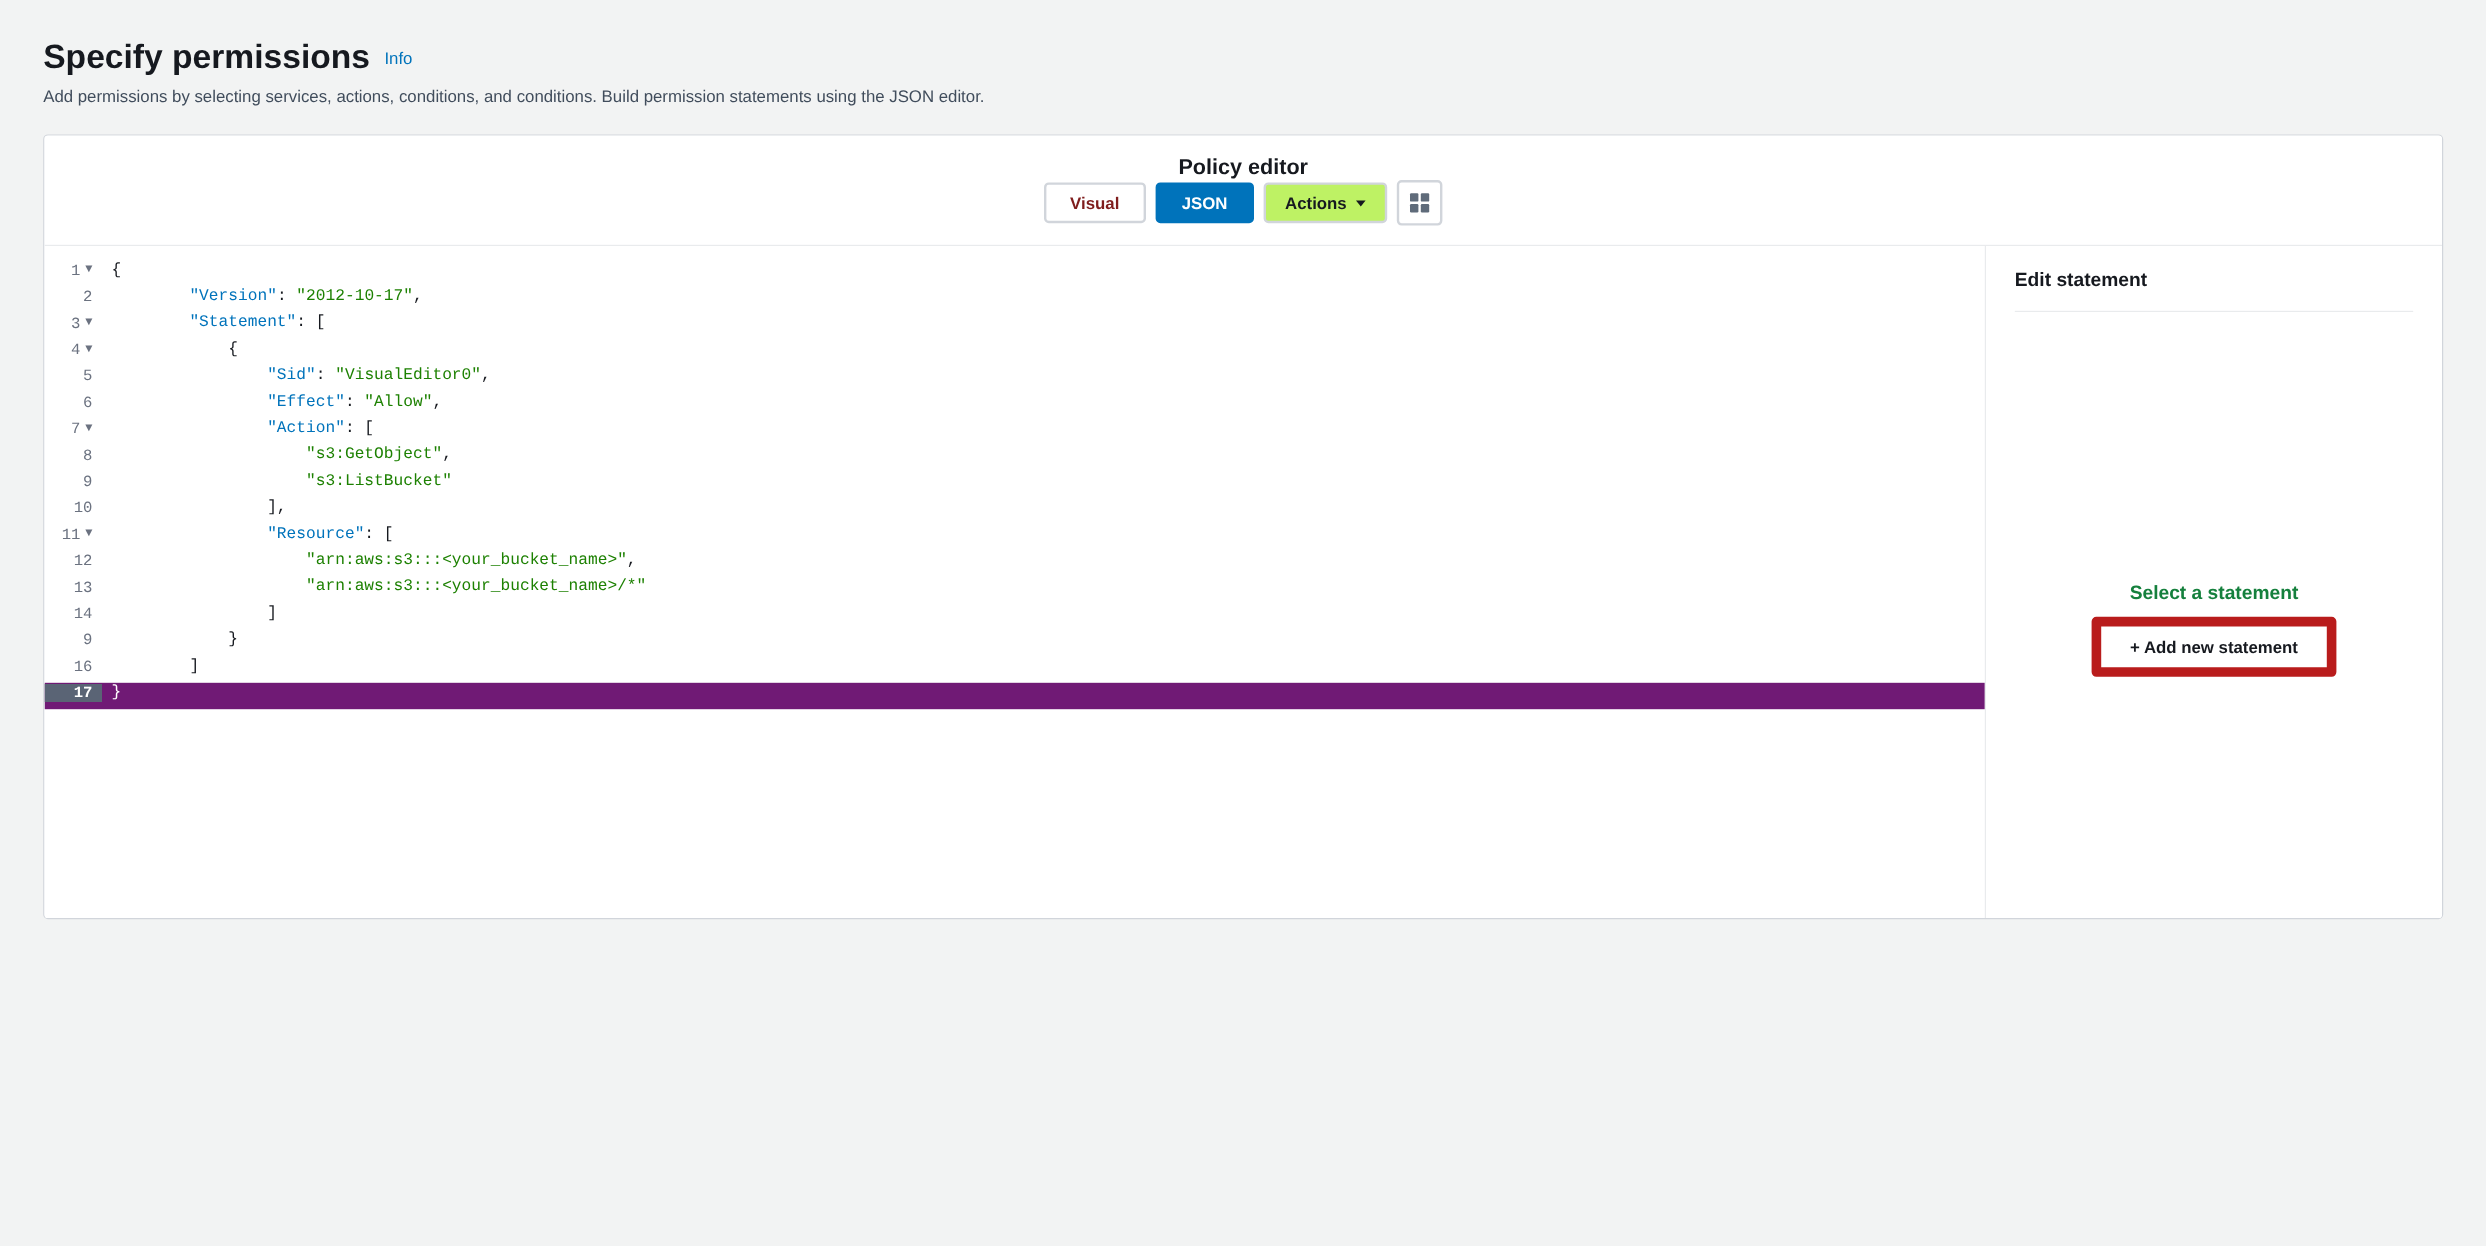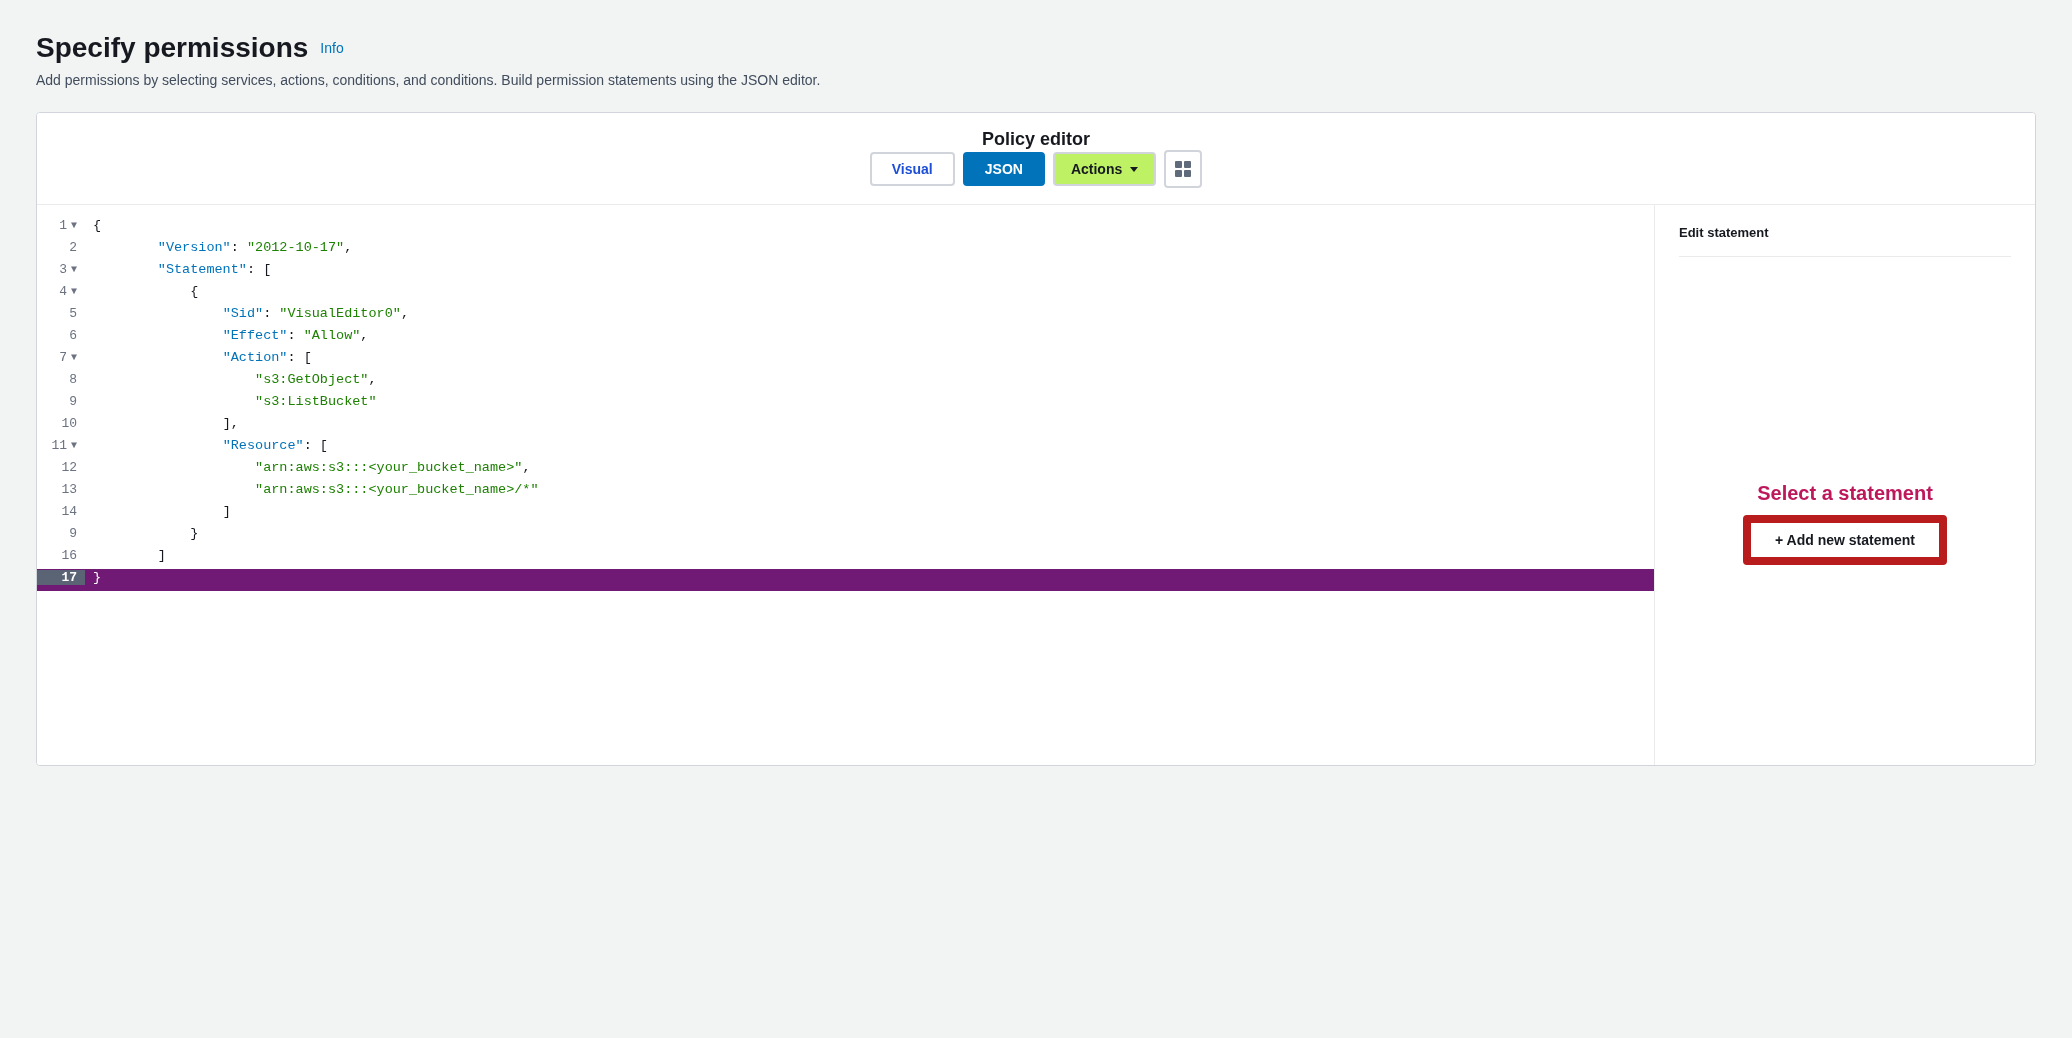--- a/index.html
+++ b/index.html
@@ -63,21 +63,21 @@
 
     
     .btn-tab {
       padding: 7px 20px;
       font-size: 14px;
       font-weight: 600;
       border: 2px solid #d1d5db;
       border-radius: 4px;
       cursor: pointer;
       background: #fff;
-      color: #1d4ed8;
+      color: #7f1d1d;
     }
     .btn-tab.active {
       background: #0073bb;
       color: #fff;
       border-color: #0073bb;
     }
     .btn-actions {
       display: flex;
       align-items: center;
       gap: 6px;
@@ -170,39 +170,39 @@
     .right-panel {
       width: 380px;
       min-width: 320px;
       background: #fff;
       padding: 20px 24px;
       display: flex;
       flex-direction: column;
       gap: 16px;
     }
     .right-panel-title {
-      font-size: 13px;
+      font-size: 16px;
       font-weight: 700;
       color: #16191f;
       padding-bottom: 16px;
       border-bottom: 1px solid #e9ebed;
     }
     .select-statement-section {
       display: flex;
       flex-direction: column;
       align-items: center;
       justify-content: center;
       padding: 60px 24px 32px;
       text-align: center;
       flex: 1;
     }
     .select-statement-heading {
-      font-size: 20px;
-      font-weight: 700;
-      color: #be185d;
+      font-size: 16px;
+      font-weight: 700;
+      color: #15803d;
       margin-bottom: 10px;
     }
     .select-statement-desc {
       font-size: 14px;
       color: #5f6b7a;
       margin-bottom: 24px;
       line-height: 1.5;
     }
     .btn-add-statement {
       display: flex;

